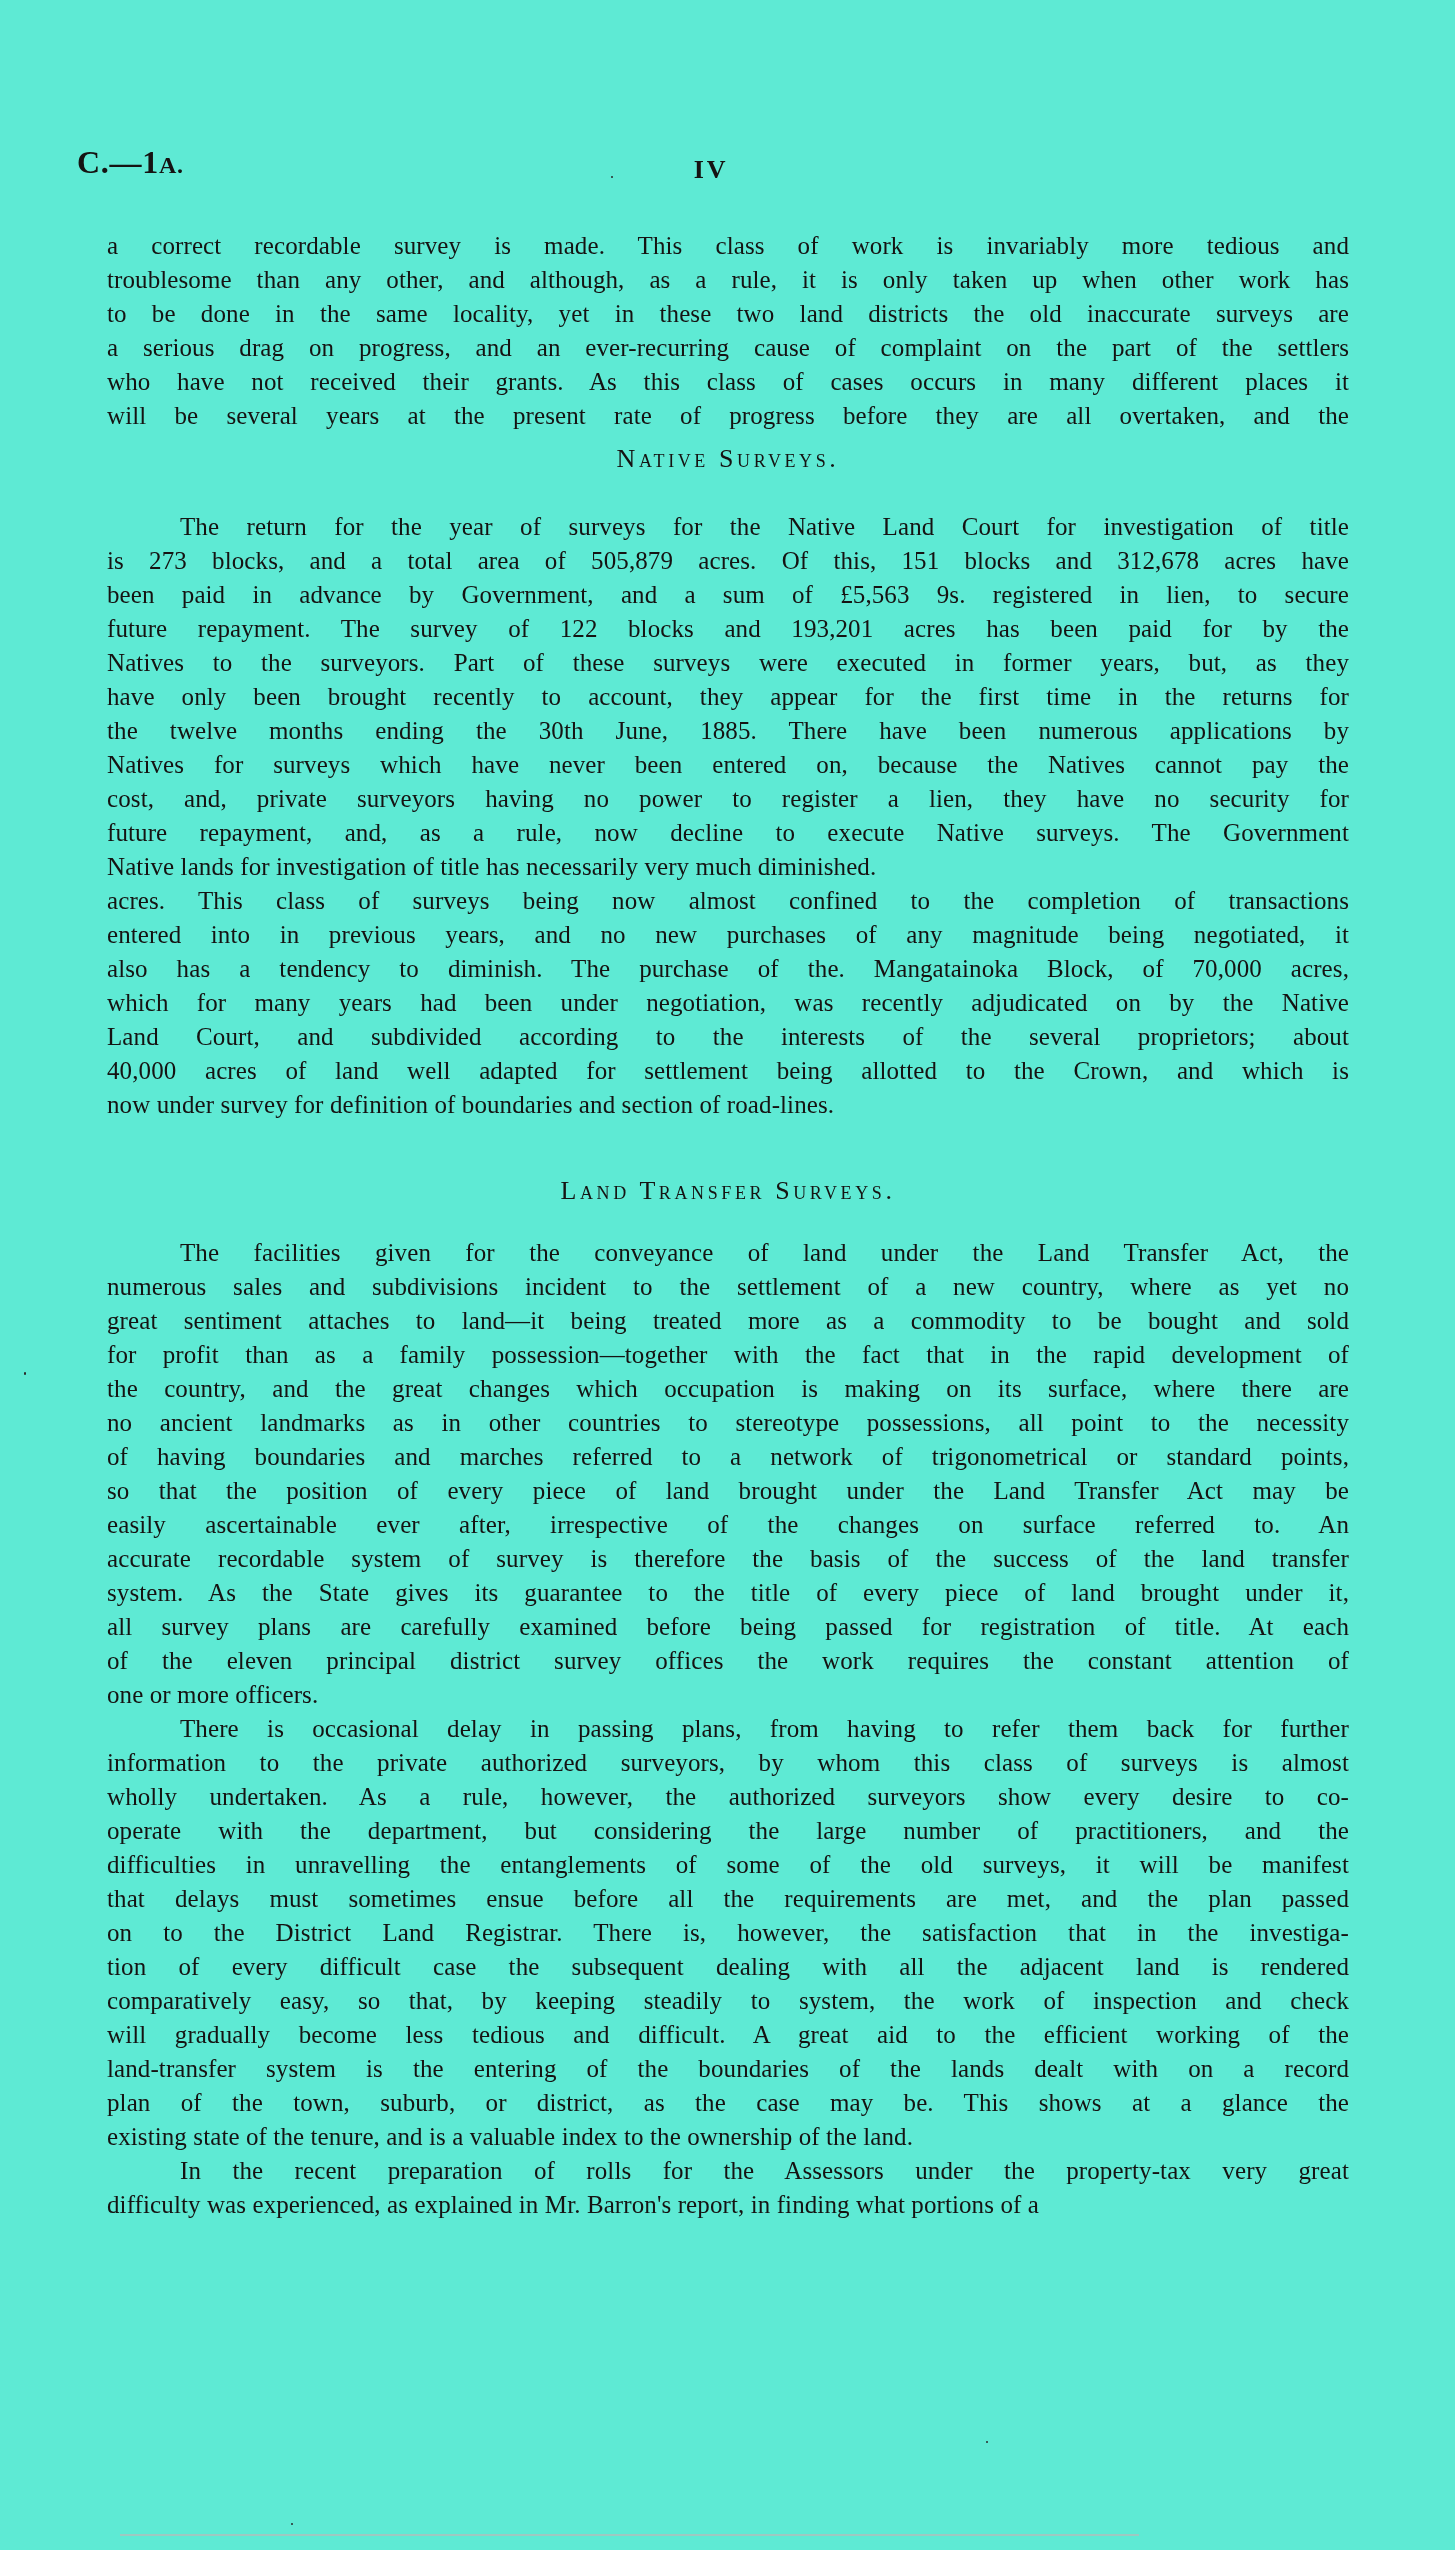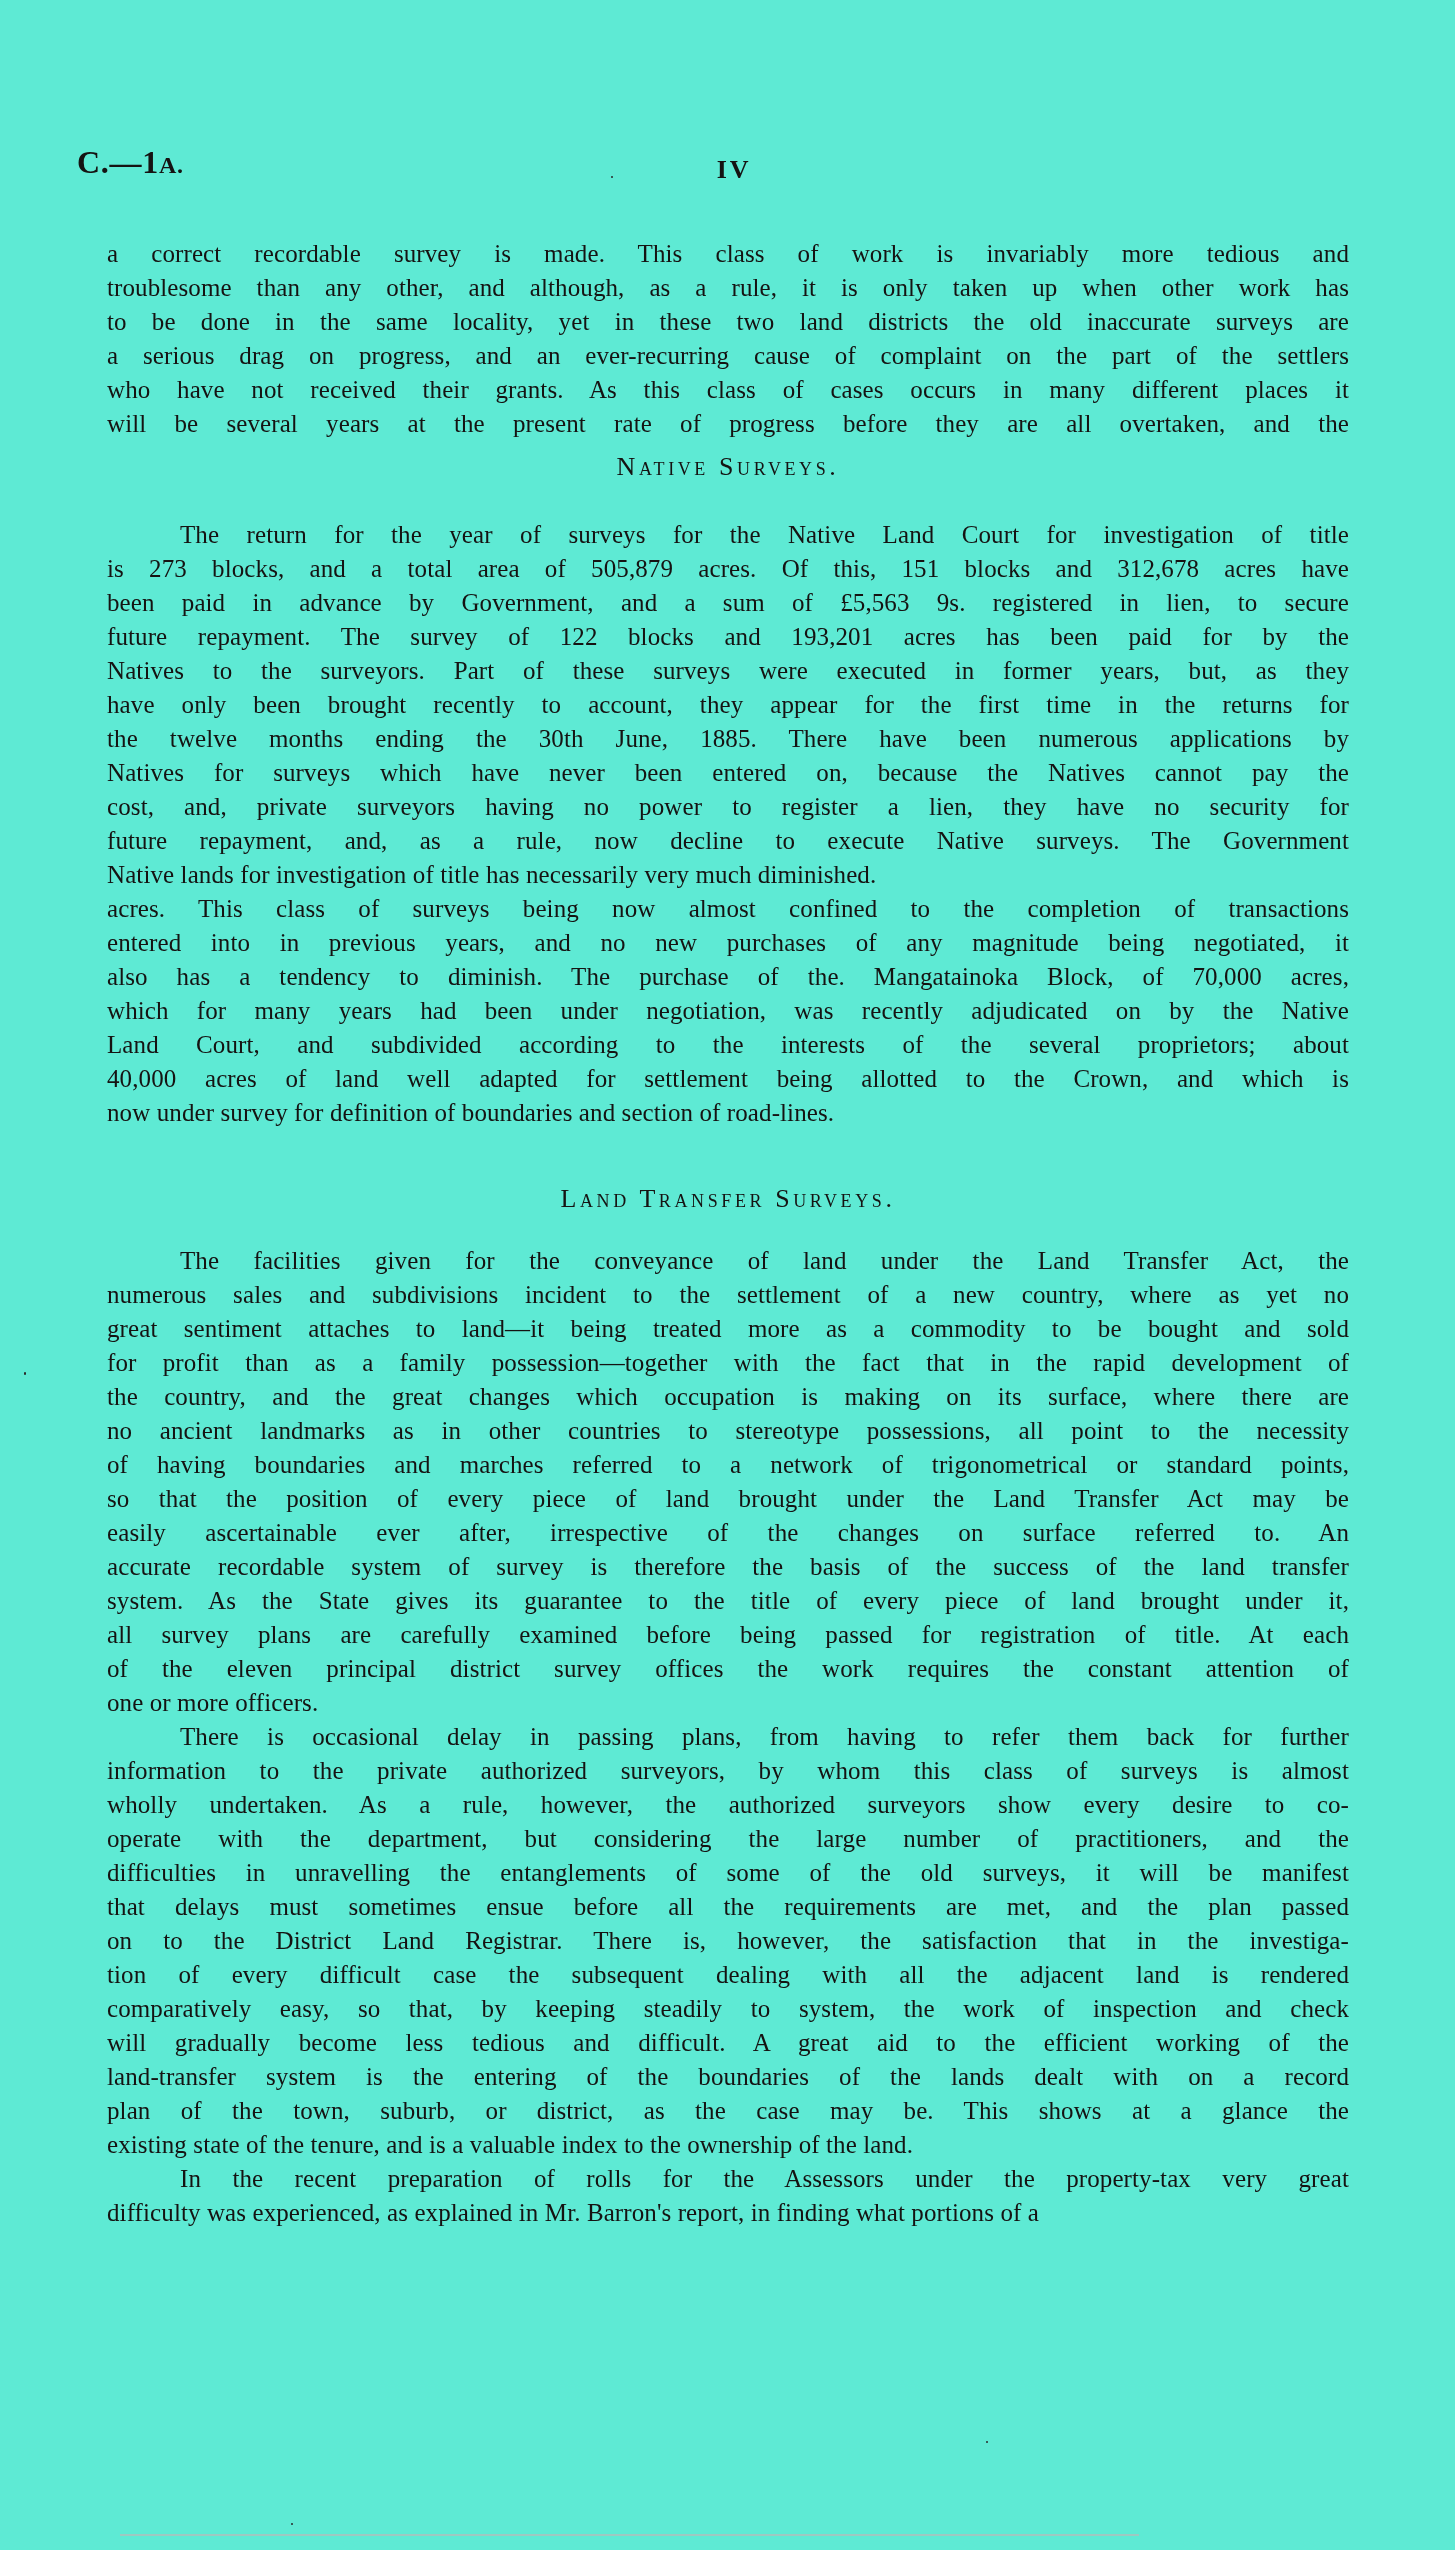--- a/index.html
+++ b/index.html
@@ -17,32 +17,32 @@
     left: 77px;
     top: 144px;
     font-weight: bold;
     font-size: 32px;
     letter-spacing: 0.7px;
     white-space: nowrap;
   }
   .running-header .smallcap { font-size: 24px; }
   .page-number {
     position: absolute;
-    left: 113px;
+    left: 90px;
     top: 155px;
     width: 1242px;
     text-align: center;
     font-weight: bold;
     font-size: 26px;
     letter-spacing: 2.9px;
   }
   .text-column {
     position: absolute;
     left: 107px;
-    top: 237px;
+    top: 229px;
     width: 1242px;
     font-size: 25px;
     line-height: 34px;
     letter-spacing: 0.1px;
   }
   .paragraph { margin: 0; }
   .text-line {
     text-align: justify;
     text-align-last: justify;
     white-space: normal;

